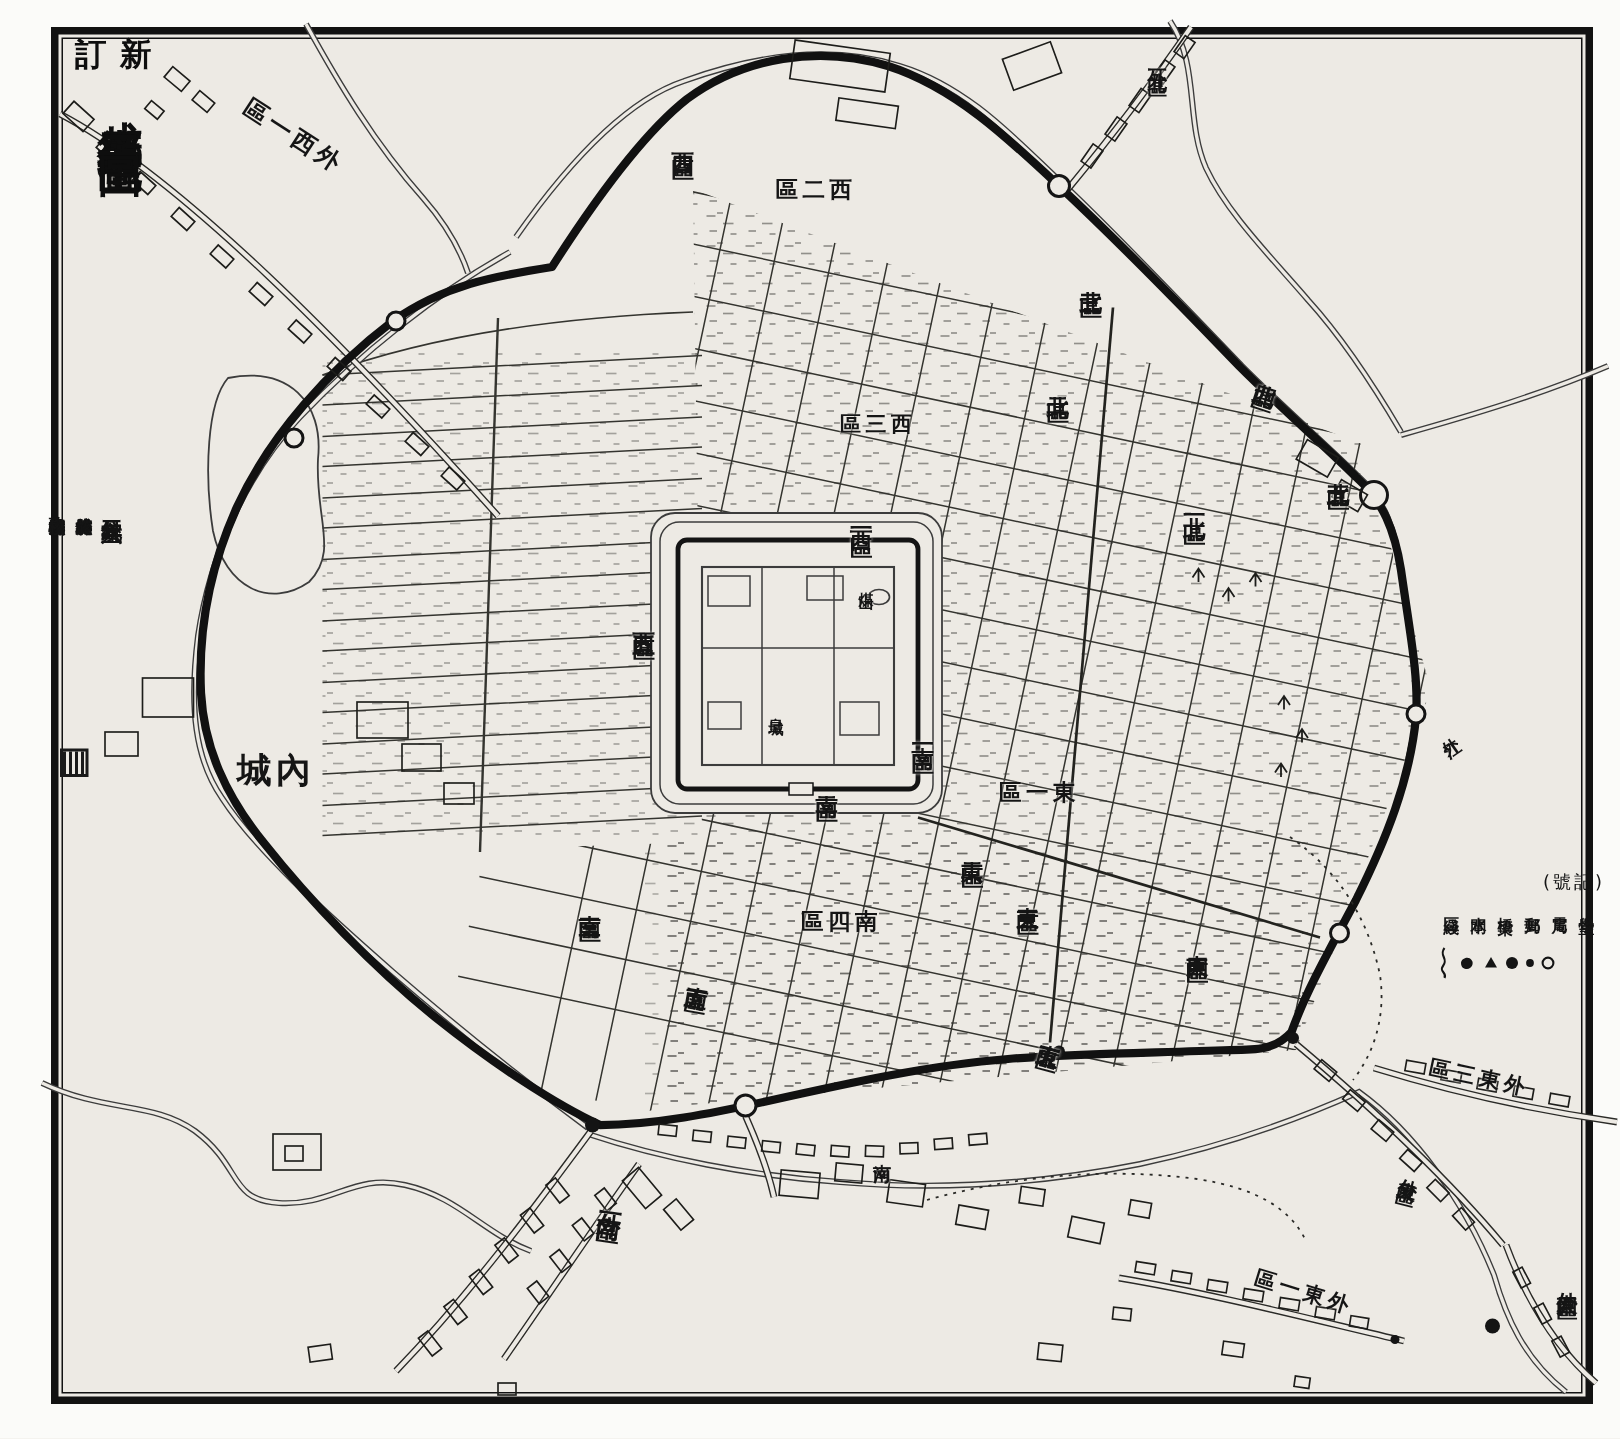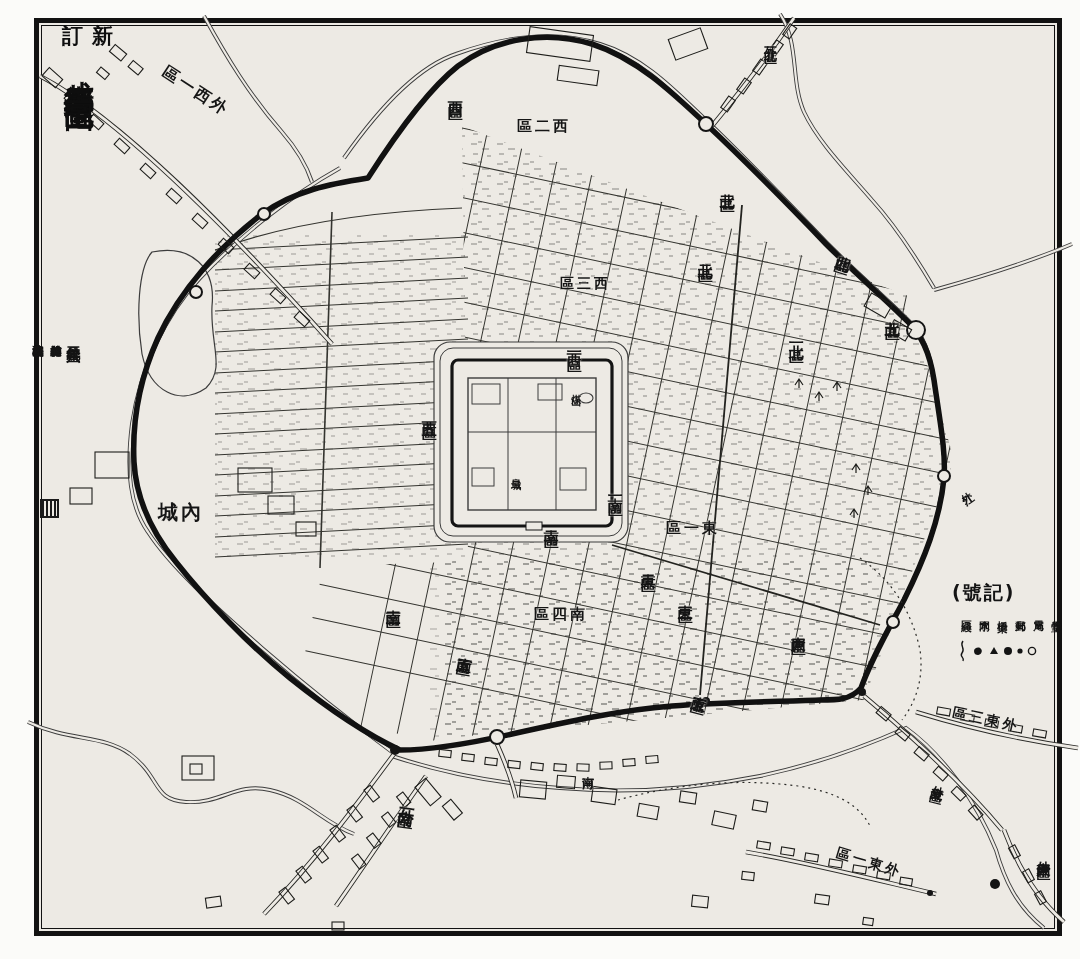--- a/index.html
+++ b/index.html
@@ -16,39 +16,39 @@
     content:"";position:absolute;inset:2px;border:1px solid #121212;pointer-events:none;
   }
   #linework{position:absolute;left:0;top:0;width:1080px;height:959px;}
   .lbl{
     position:absolute;color:#151515;font-weight:700;line-height:1.08;
     white-space:nowrap;font-size:15px;text-shadow:0 0 2px #edeae4;
   }
   .v{writing-mode:vertical-rl;text-orientation:upright;letter-spacing:2px;}
   .h{letter-spacing:3px;}
   #title-block{position:absolute;left:48px;top:22px;color:#0e0e0e;}
-  #title-prefix{font-size:21px;font-weight:700;letter-spacing:9px;margin-left:14px;}
+  #title-prefix{font-size:21px;font-weight:700;letter-spacing:9px;margin-left:2px;}
   #title-main{
     writing-mode:vertical-rl;text-orientation:upright;
     font-size:30px;font-weight:700;letter-spacing:3px;margin-top:6px;margin-left:10px;
   }
   #colophon{
     position:absolute;left:26px;top:336px;height:180px;
     writing-mode:vertical-rl;text-orientation:upright;color:#141414;
   }
   #colophon .col{font-weight:700;margin-left:3px;}
   #colo-date{font-size:14px;}
   #colo-author,#colo-place{font-size:11px;}
   #seal{
     position:absolute;left:40px;top:499px;width:15px;height:15px;
     border:2px solid #1a1a1a;
     background:repeating-linear-gradient(90deg,#1a1a1a 0 2px,#edeae4 2px 4px);
   }
   #legend{position:absolute;left:952px;top:580px;width:118px;color:#141414;}
-  #legend-title{font-size:19px;font-weight:700;letter-spacing:2px;text-align:left;}
+  #legend-title{font-size:12px;font-weight:400;letter-spacing:2px;text-align:right;}
   #legend-items{display:flex;flex-direction:row;gap:4px;margin:6px 0 2px 8px;}
   #legend-items .lw{
     writing-mode:vertical-rl;text-orientation:upright;
     font-size:10.5px;font-weight:700;height:26px;letter-spacing:1px;
   }
   #legend-symbols{display:block;margin-left:4px;}
 </style>
 </head>
 <body>
 
@@ -317,21 +317,21 @@
   <div class="lbl h" style="left:534px;top:606px">區四南</div>
   <div class="lbl v" style="left:459px;top:646px;transform:rotate(10deg)">南五區</div>
   <div class="lbl h" style="left:158px;top:82px;transform:rotate(33deg);font-size:16px">區一西外</div>
   <div class="lbl v" style="left:763px;top:36px;font-size:13px">外北一區</div>
   <div class="lbl v" style="left:400px;top:796px;transform:rotate(8deg);font-size:16px">外南一區</div>
   <div class="lbl h" style="left:835px;top:855px;transform:rotate(17deg);font-size:14px">區一東外</div>
   <div class="lbl v" style="left:933px;top:776px;transform:rotate(14deg);font-size:13px">外東二區</div>
   <div class="lbl h" style="left:952px;top:712px;transform:rotate(12deg);font-size:14px">區三東外</div>
   <div class="lbl v" style="left:1036px;top:850px;font-size:14px">外東四區</div>
 
-  <div class="lbl h" style="left:158px;top:502px;font-size:20px">城內</div>
+  <div class="lbl h" style="left:158px;top:502px;font-size:23px">城內</div>
   <div class="lbl v" style="left:510px;top:470px;font-size:10px">皇城</div>
   <div class="lbl v" style="left:570px;top:386px;font-size:10px">煤山</div>
   <div class="lbl v" style="left:581px;top:766px;font-size:12px">南河</div>
   <div class="lbl v" style="left:953px;top:486px;transform:rotate(-35deg);font-size:11px">外江</div>
 </div>
 
 <div id="title-block">
   <div id="title-prefix">訂新</div>
   <div id="title-main">成都街道二十七區圖</div>
 </div>

